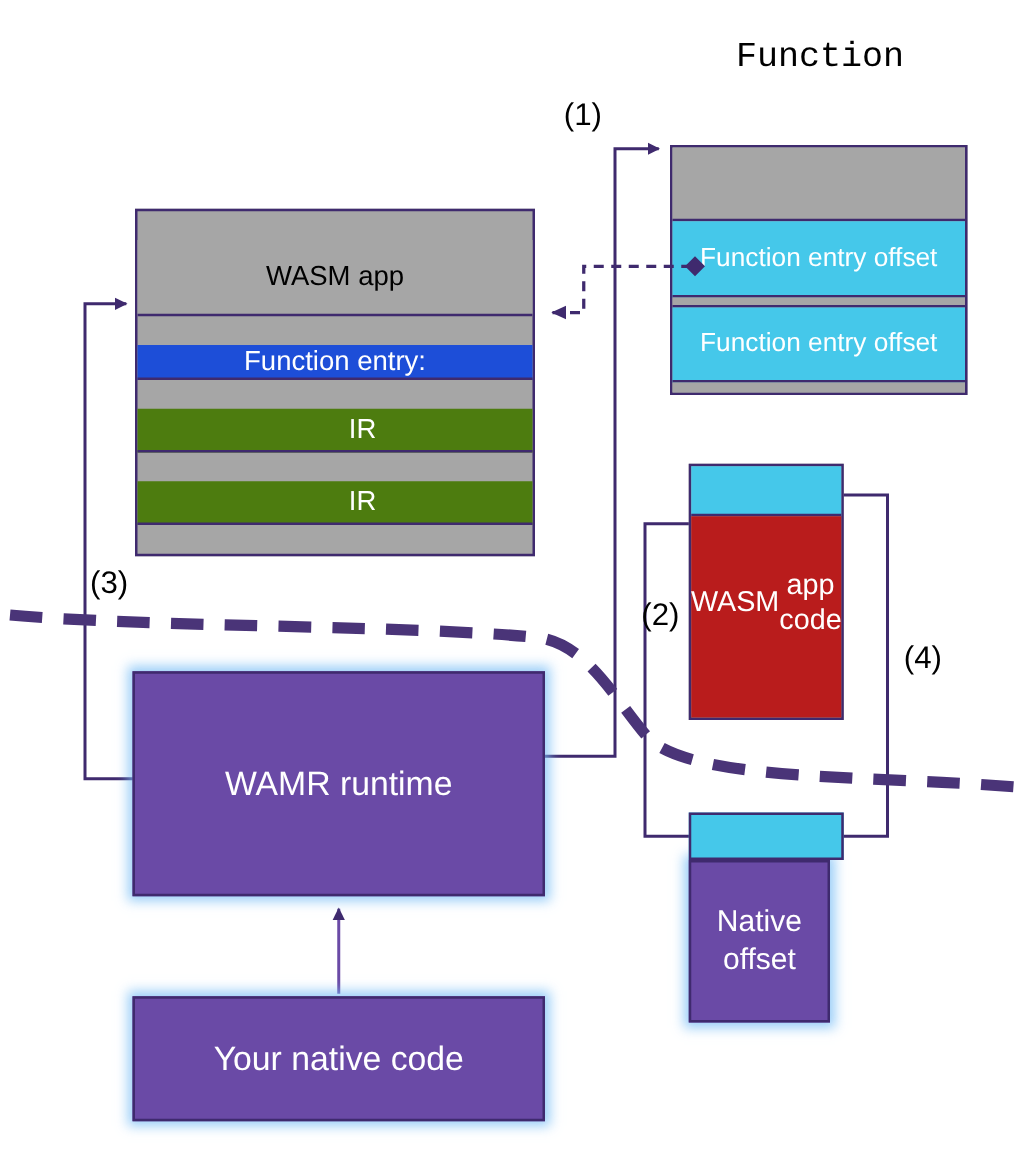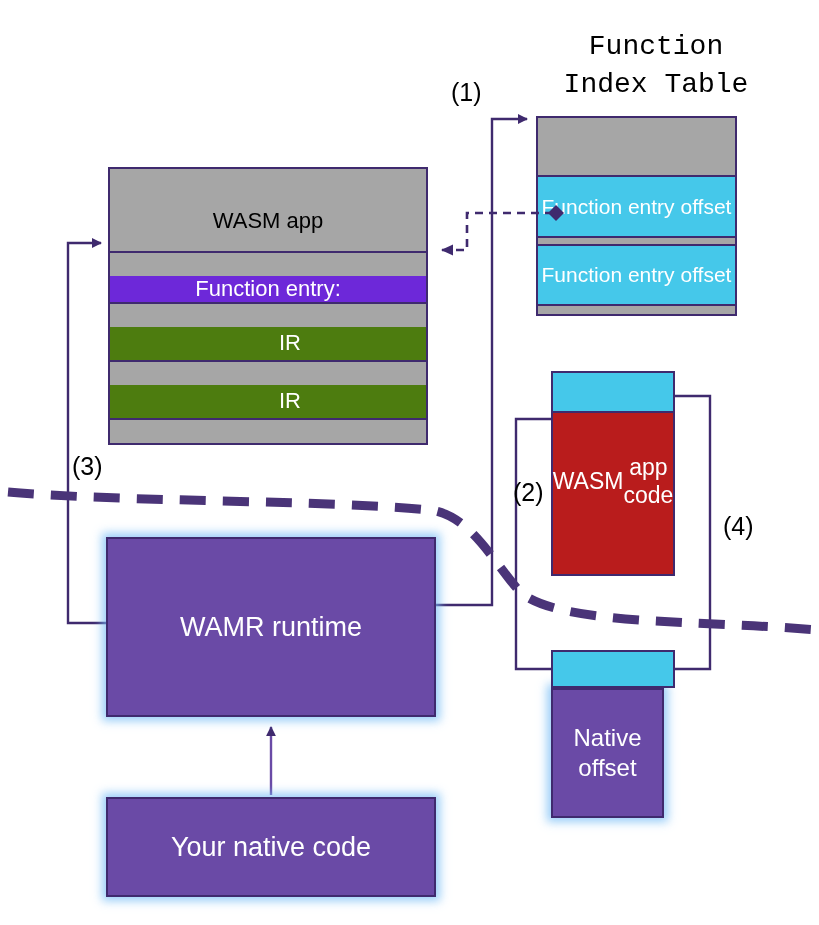--- a/index.html
+++ b/index.html
@@ -60,41 +60,41 @@
     margin-top: 23px;
   }
   .seg-head {
     height: 76px;
     background: #a6a6a6;
     color: #000000;
     border-bottom: 2.5px solid #3f2a6e;
   }
   .seg-fentry {
     height: 32px;
-    background: #6d28d9;
+    background: #1d4ed8;
     color: #ffffff;
     border-bottom: 2.5px solid #3f2a6e;
   }
   .seg-ir {
     height: 44px;
     background: #4d7c0f;
     color: #ffffff;
     border-bottom: 2.5px solid #3f2a6e;
     padding-left: 44px;
   }
   .seg-tail {
     flex: 1 1 auto;
     background: #a6a6a6;
   }
 
   
   .fit {
     left: 536px;
     top: 116px;
-    width: 201px;
+    width: 238px;
     height: 200px;
     border: 2.5px solid #3f2a6e;
     background: #a6a6a6;
     display: flex;
     flex-direction: column;
   }
   .fit-head {
     height: 60px;
     background: #a6a6a6;
     border-bottom: 2.5px solid #3f2a6e;
@@ -324,20 +324,20 @@
       <path d="M556,205 L564,213 L556,221 L548,213 Z" fill="#3f2a6e"></path>
     </g>
 
     <g>
       <path d="M8,492 C120,502 330,500 430,510
                C470,515 492,560 520,592
                C560,626 700,620 818,630" fill="none" stroke="#4a3478" stroke-width="9" stroke-dasharray="26,17" stroke-linecap="butt"></path>
     </g>
   </svg>
 
-  <div class="lbl fit-title"><span>Function</span><br><span>Index Table</span></div>
+  <div class="lbl fit-title"><span>Function</span><br></div>
 
   <div class="lbl step step-1">(1)</div>
   <div class="lbl step step-2">(2)</div>
   <div class="lbl step step-3">(3)</div>
   <div class="lbl step step-4">(4)</div>
 
 </div>
 
 </body></html>

